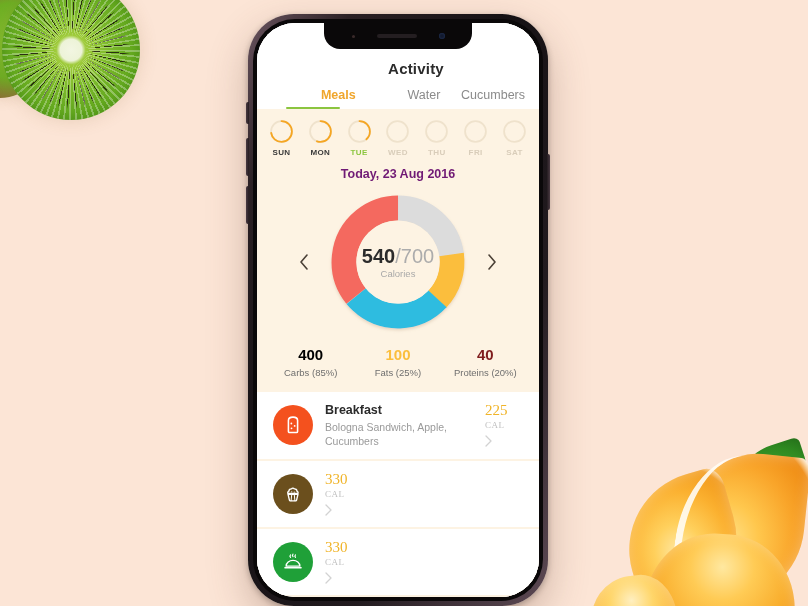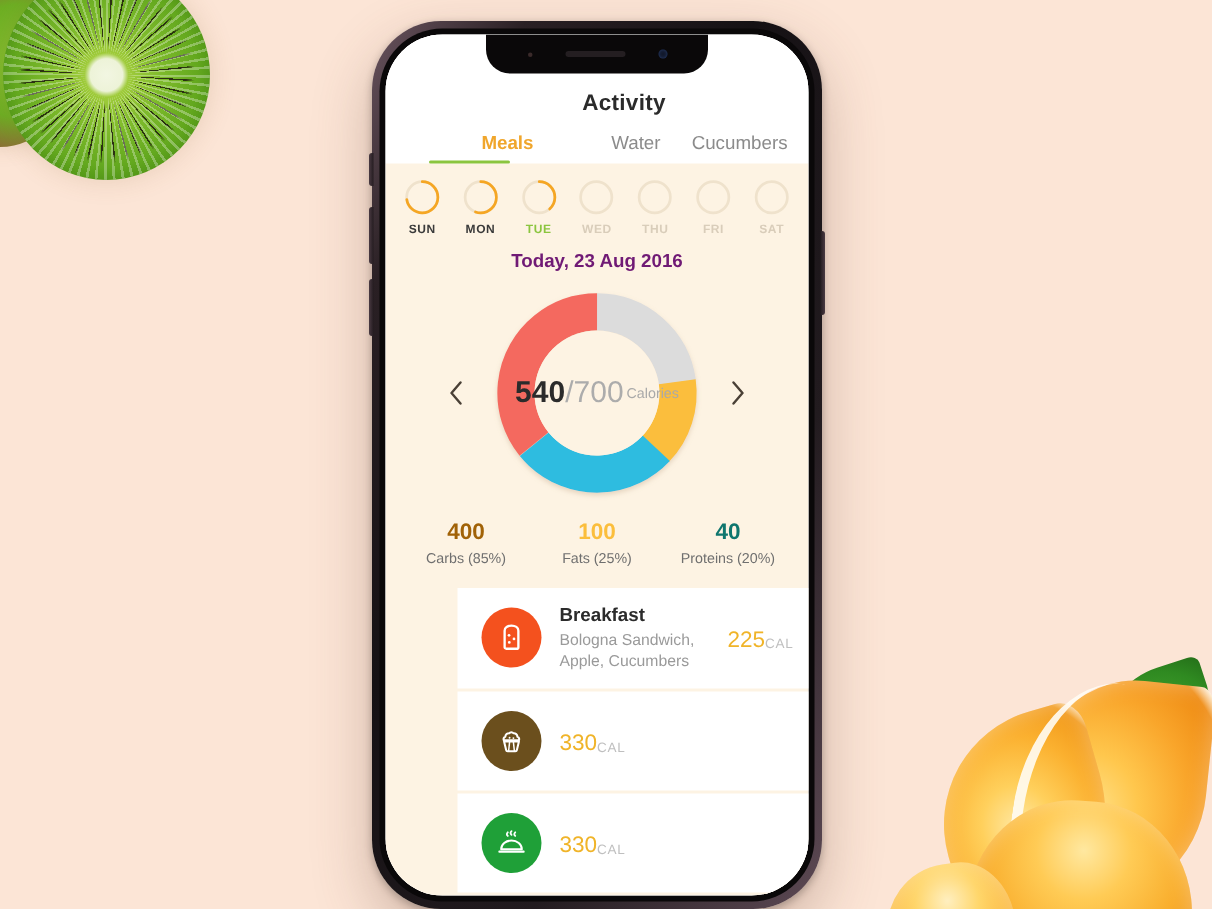--- a/index.html
+++ b/index.html
@@ -235,21 +235,21 @@
   .nav-arrow {
     width: 18px; height: 28px;
     display: flex; align-items: center; justify-content: center;
     color: #4a4036; cursor: pointer; flex: none;
   }
   .donut {
     position: relative; width: 146px; height: 146px; flex: none;
   }
   .donut-center {
     position: absolute; inset: 0;
-    display: flex; flex-direction: row;
+    display: flex; flex-direction: column;
     align-items: center; justify-content: center;
     gap: 2px;
   }
   .kcal { font-size: 20px; font-weight: 700; color: #2b2b2b; line-height: 1; }
   .kcal .slash { font-weight: 400; color: #ACACAC; }
   .kcal .goal { font-weight: 400; color: #ACACAC; }
   .kcal-lbl { font-size: 9.5px; color: #A9A9A9; }
 
   
   .macros {
@@ -262,33 +262,32 @@
   
   .meals { flex: 1; background: #FDF3E3; display: flex; flex-direction: column; gap: 2px; }
   .meal {
     background: #FFFFFF;
     display: flex; align-items: center;
     padding: 11px 14px 11px 16px;
     gap: 12px;
     position: relative;
     cursor: pointer;
     min-height: 66px;
-    margin-left: 48px;
   }
   .meal-icon {
     width: 40px; height: 40px; border-radius: 50%;
     display: flex; align-items: center; justify-content: center;
     flex: none;
   }
   .meal-text { flex: 1; min-width: 0; }
   .meal-name { font-size: 12.5px; font-weight: 700; color: #2b2b2b; line-height: 1.25; }
   .meal-desc { font-size: 10.5px; color: #9a9a9a; line-height: 1.35; margin-top: 2px; }
   .meal-right {
-    display: flex; flex-direction: row; align-items: flex-end;
-    flex: none; width: 40px;
+    display: flex; flex-direction: column; 
+    flex: none; width: 40px; font-family: Liberation Serif, serif;
   }
   .meal-cal { font-size: 15px; color: #F0B429; font-weight: 400; line-height: 1; }
   .meal-cal-lbl { font-size: 9px; color: #BFBFBF; margin-top: 2px; letter-spacing: .5px; }
   .chev { color: #D2D2D2; margin-top: 5px; }
 </style>
 </head>
 <body>
 
 <div class="scene">
 
@@ -437,29 +436,29 @@
               <div class="nav-arrow">
                 <svg width="10" height="16" viewBox="0 0 10 16">
                   <polyline points="2,1 8,8 2,15" fill="none" stroke="#4a4036" stroke-width="1.6" stroke-linecap="round" stroke-linejoin="round"></polyline>
                 </svg>
               </div>
 
             </div>
 
             <div class="macros">
               <div class="macro">
-                <div class="macro-val" style="color:#a16207">400</div>
+                <div class="macro-val" style="color:#000000">400</div>
                 <div class="macro-lbl">Carbs (85%)</div>
               </div>
               <div class="macro">
                 <div class="macro-val" style="color:#FBBE3C">100</div>
                 <div class="macro-lbl">Fats (25%)</div>
               </div>
               <div class="macro">
-                <div class="macro-val" style="color:#0f766e">40</div>
+                <div class="macro-val" style="color:#7f1d1d">40</div>
                 <div class="macro-lbl">Proteins (20%)</div>
               </div>
             </div>
 
           </div>
 
           <div class="meals">
 
             <div class="meal">
               <div class="meal-icon" style="background:#F4511E">

